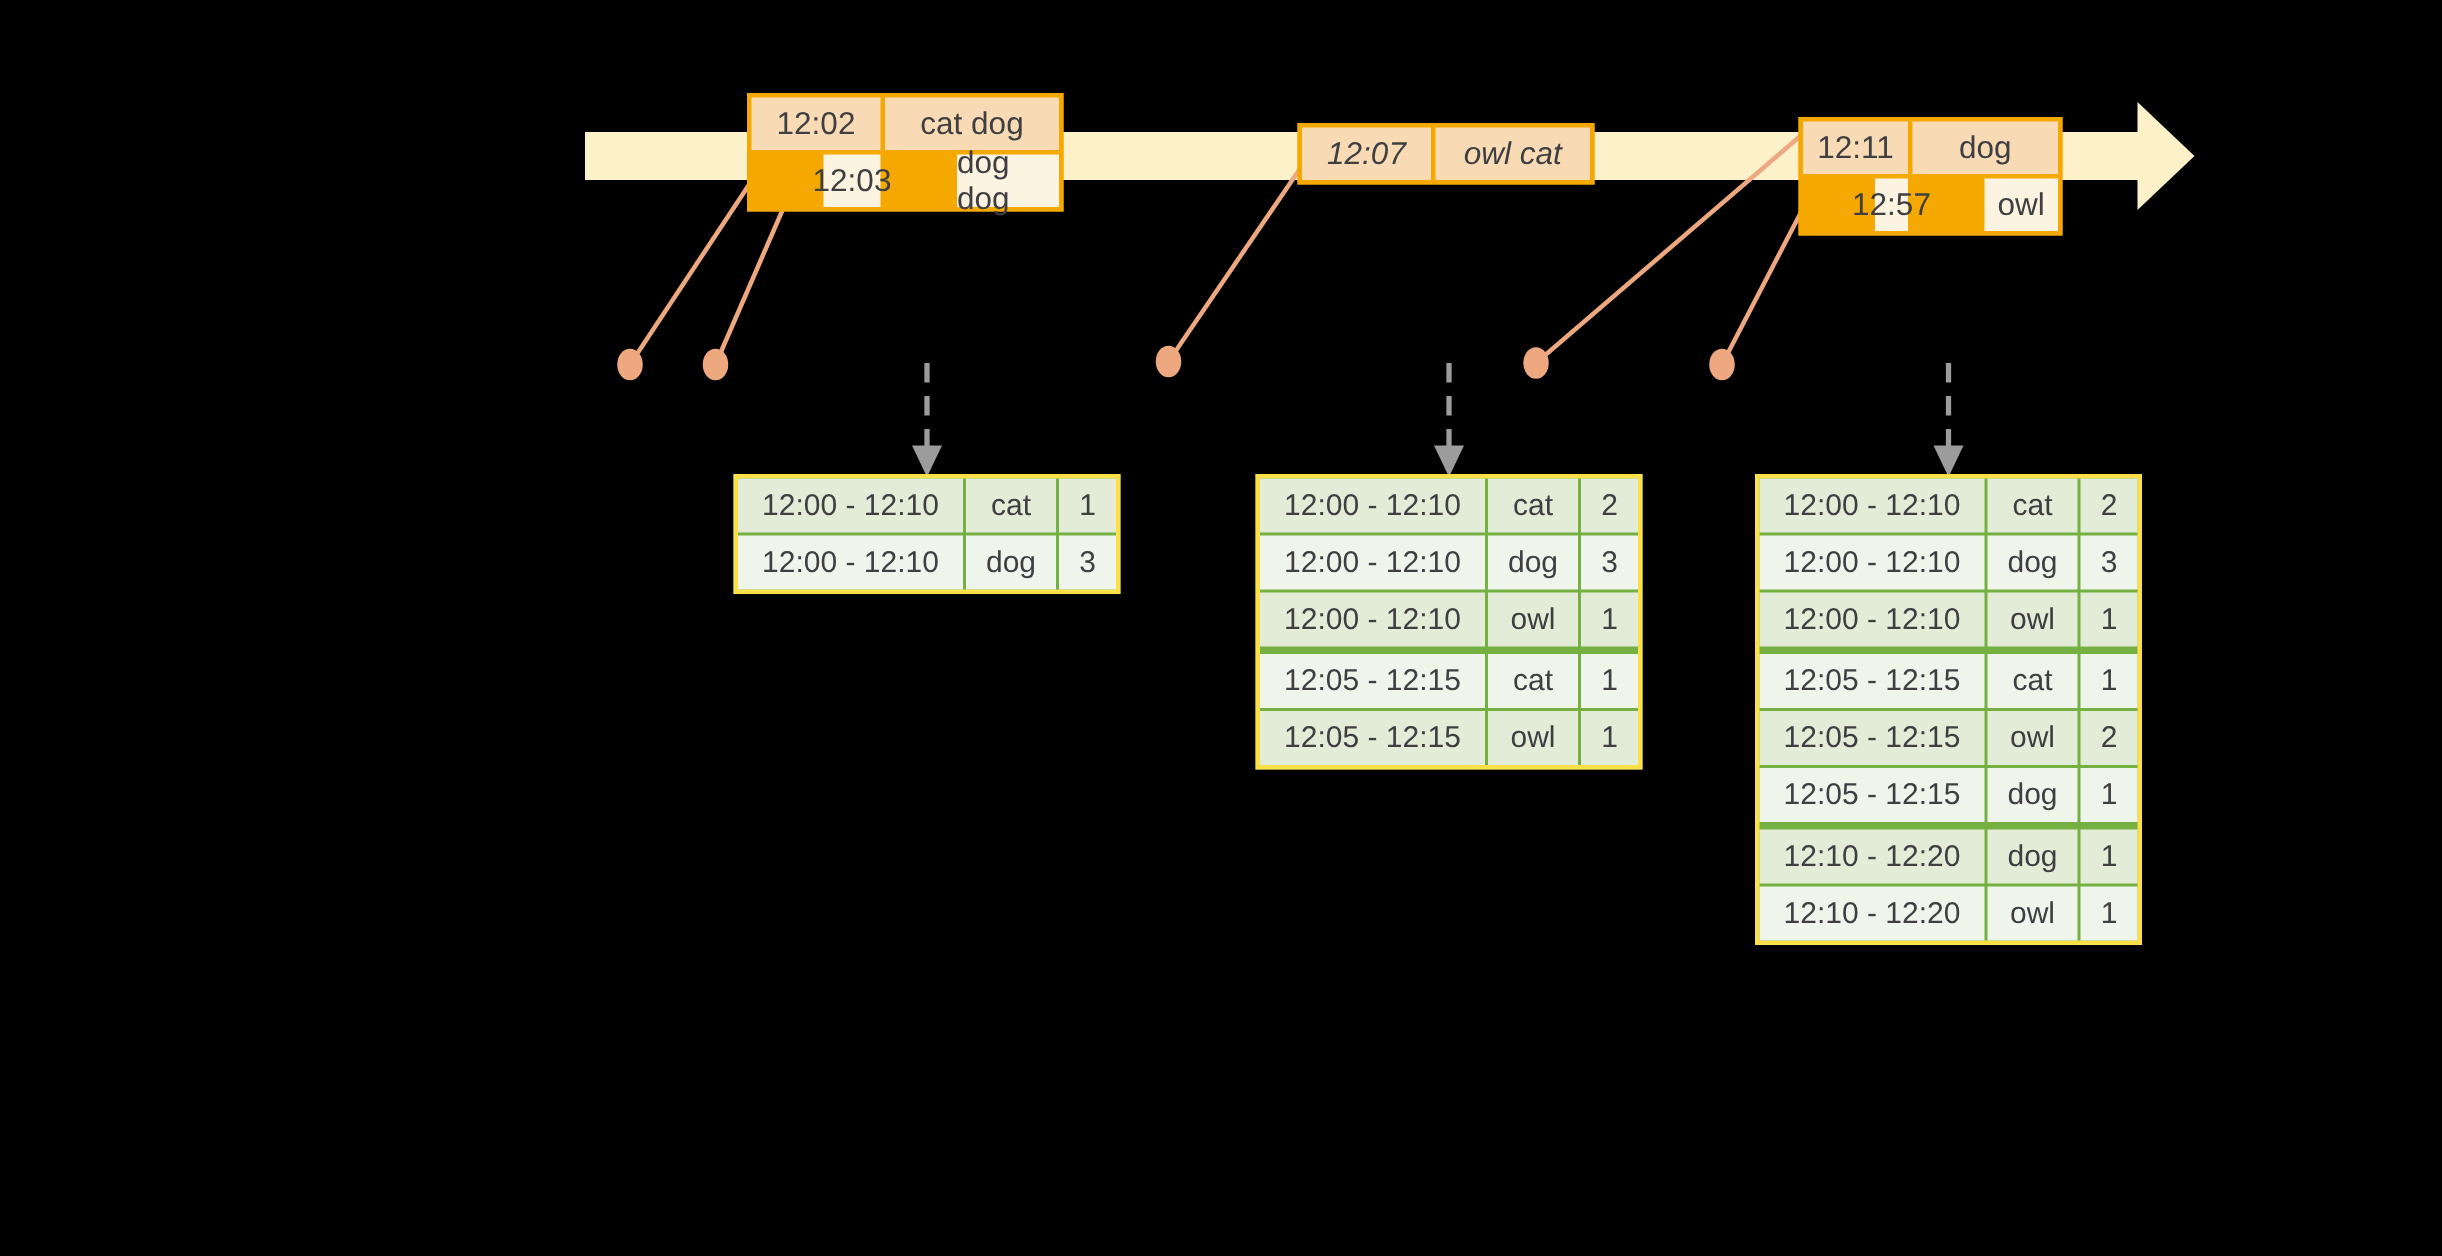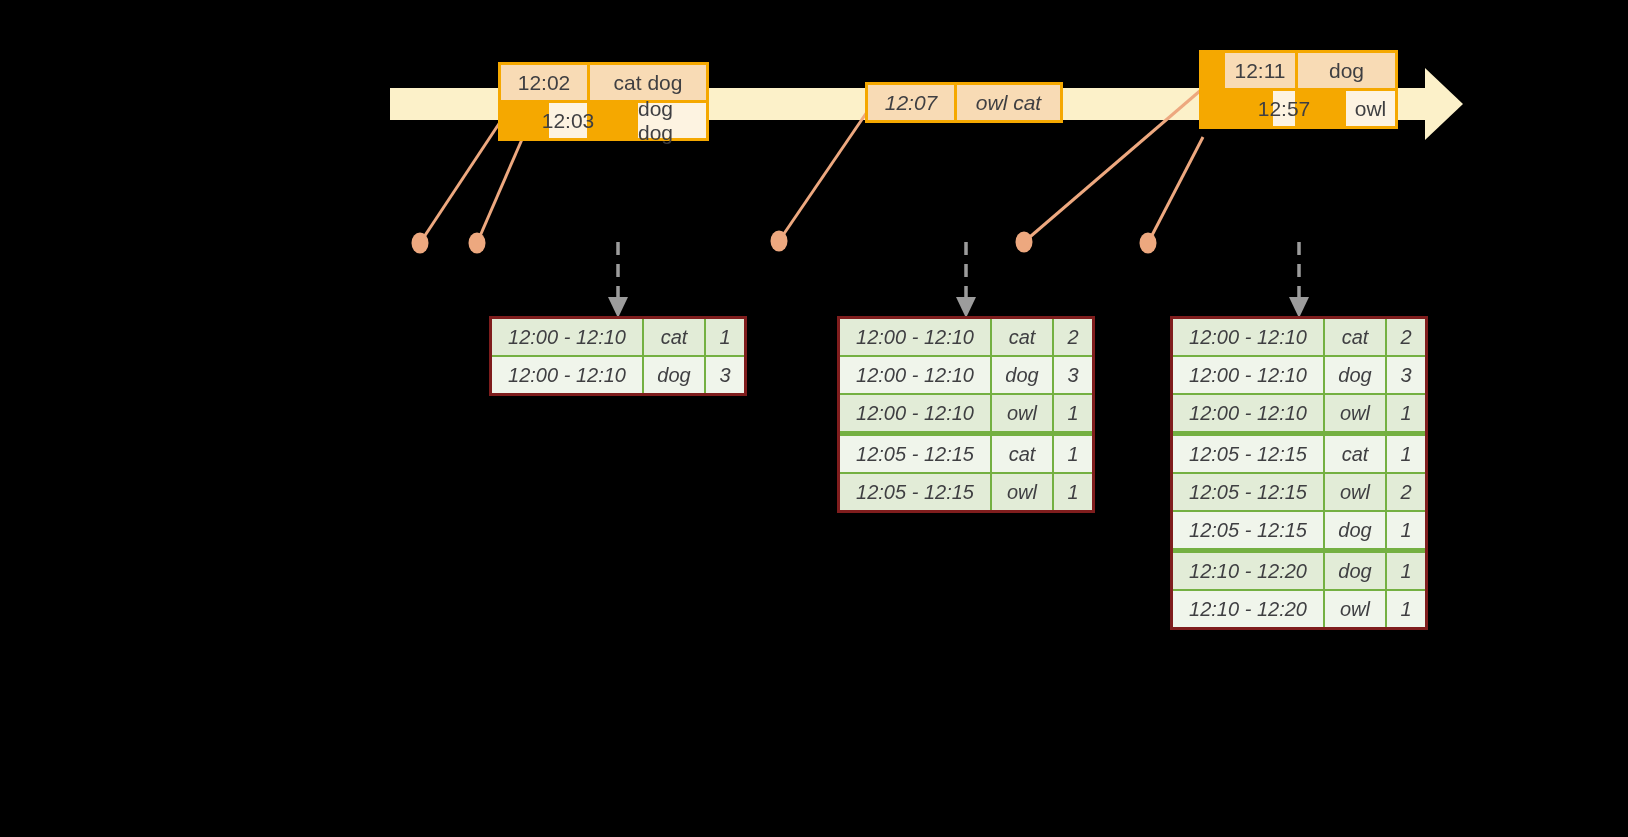--- a/index.html
+++ b/index.html
@@ -23,31 +23,30 @@
   }
   .otable .cell{
     height:35px;
     display:flex;align-items:center;justify-content:center;
     font-size:21px;color:#3F3F42;
   }
   .o-row-a{background:#F8DBB5;}
   .o-row-b{background:#FDF3E1;margin-left:48px;}
   #otable1{left:498px;top:62px;grid-template-columns:86px 116px;}
   #otable2{left:865px;top:82px;grid-template-columns:86px 103px;font-style:italic;}
-  #otable3{left:1199px;top:50px;grid-template-columns:70px 97px;padding-left:23px;}
+  #otable3{left:1199px;top:78px;grid-template-columns:70px 97px;}
 
   
   .gtable{
     position:absolute;
     display:flex;flex-direction:column;
     gap:2px;
     background:#74B042;
-    border:3px solid #7f1d1d;
+    border:3px solid #fde047;
     z-index:2;
-    font-style:italic;
   }
   .gtable .grow{
     display:grid;
     grid-template-columns:150px 60px 38px;
     gap:2px;
   }
   .gtable .cell{
     height:36px;
     display:flex;align-items:center;justify-content:center;
     font-size:20px;color:#3F3F42;

